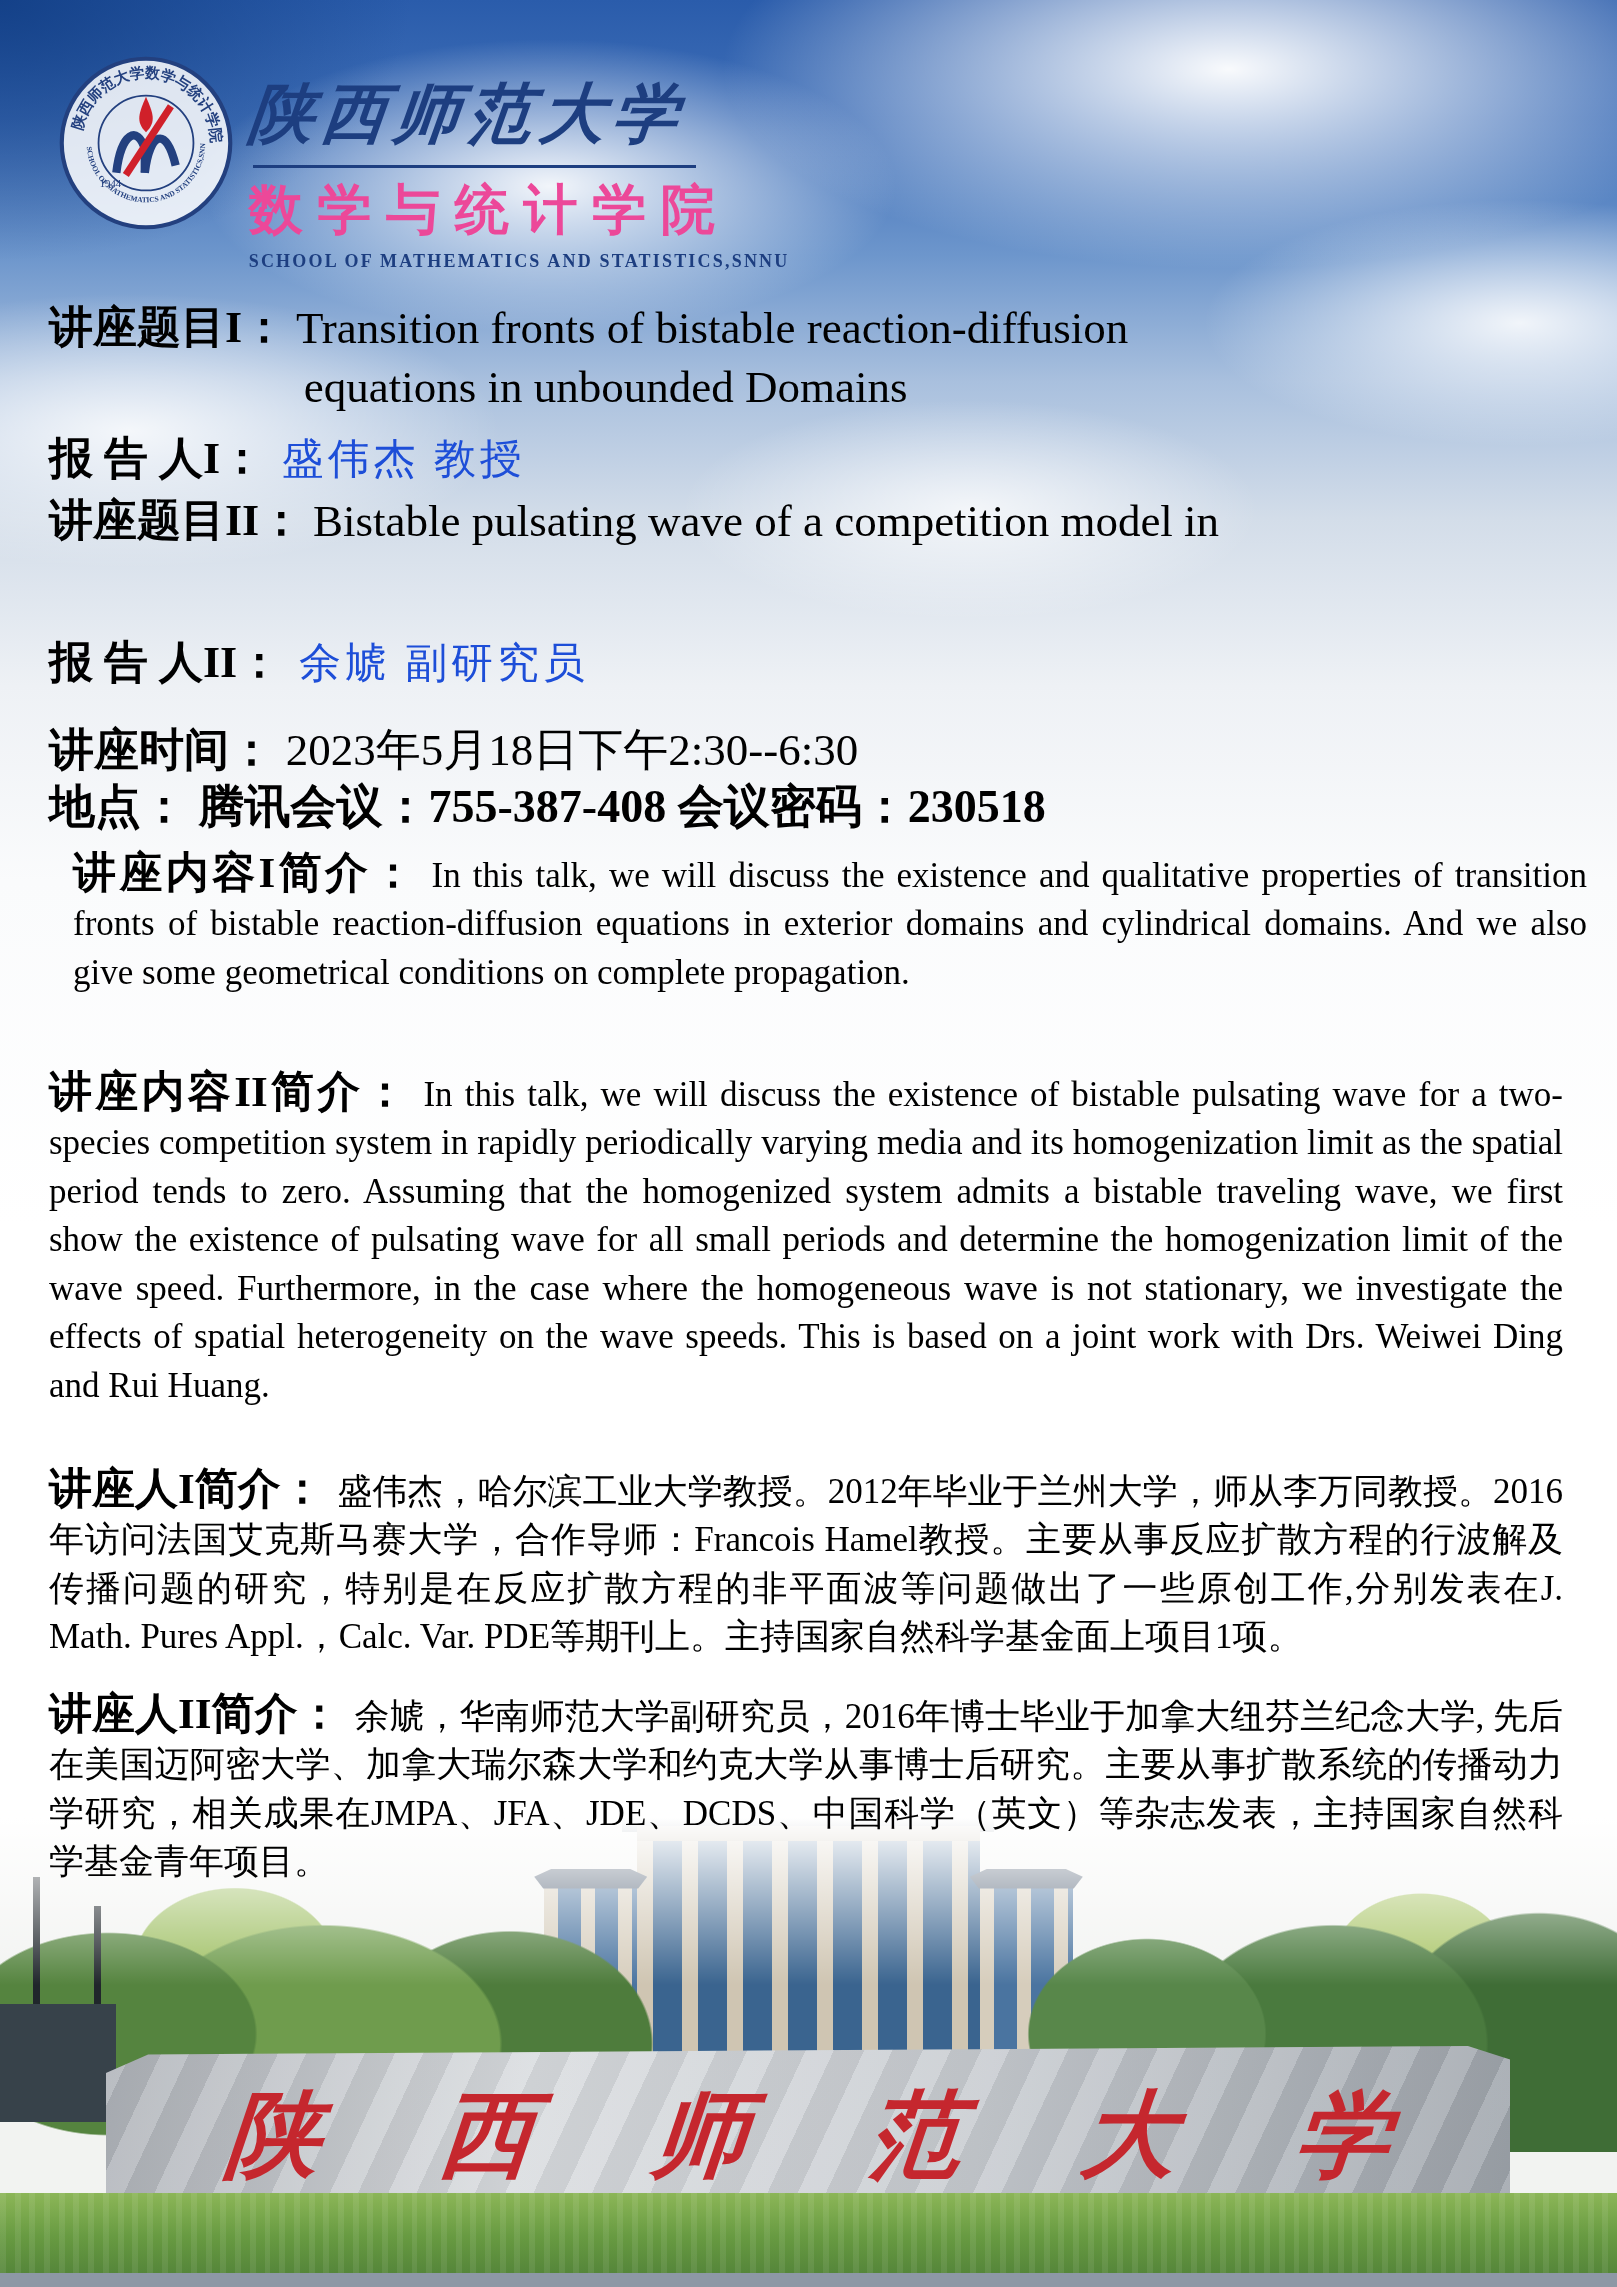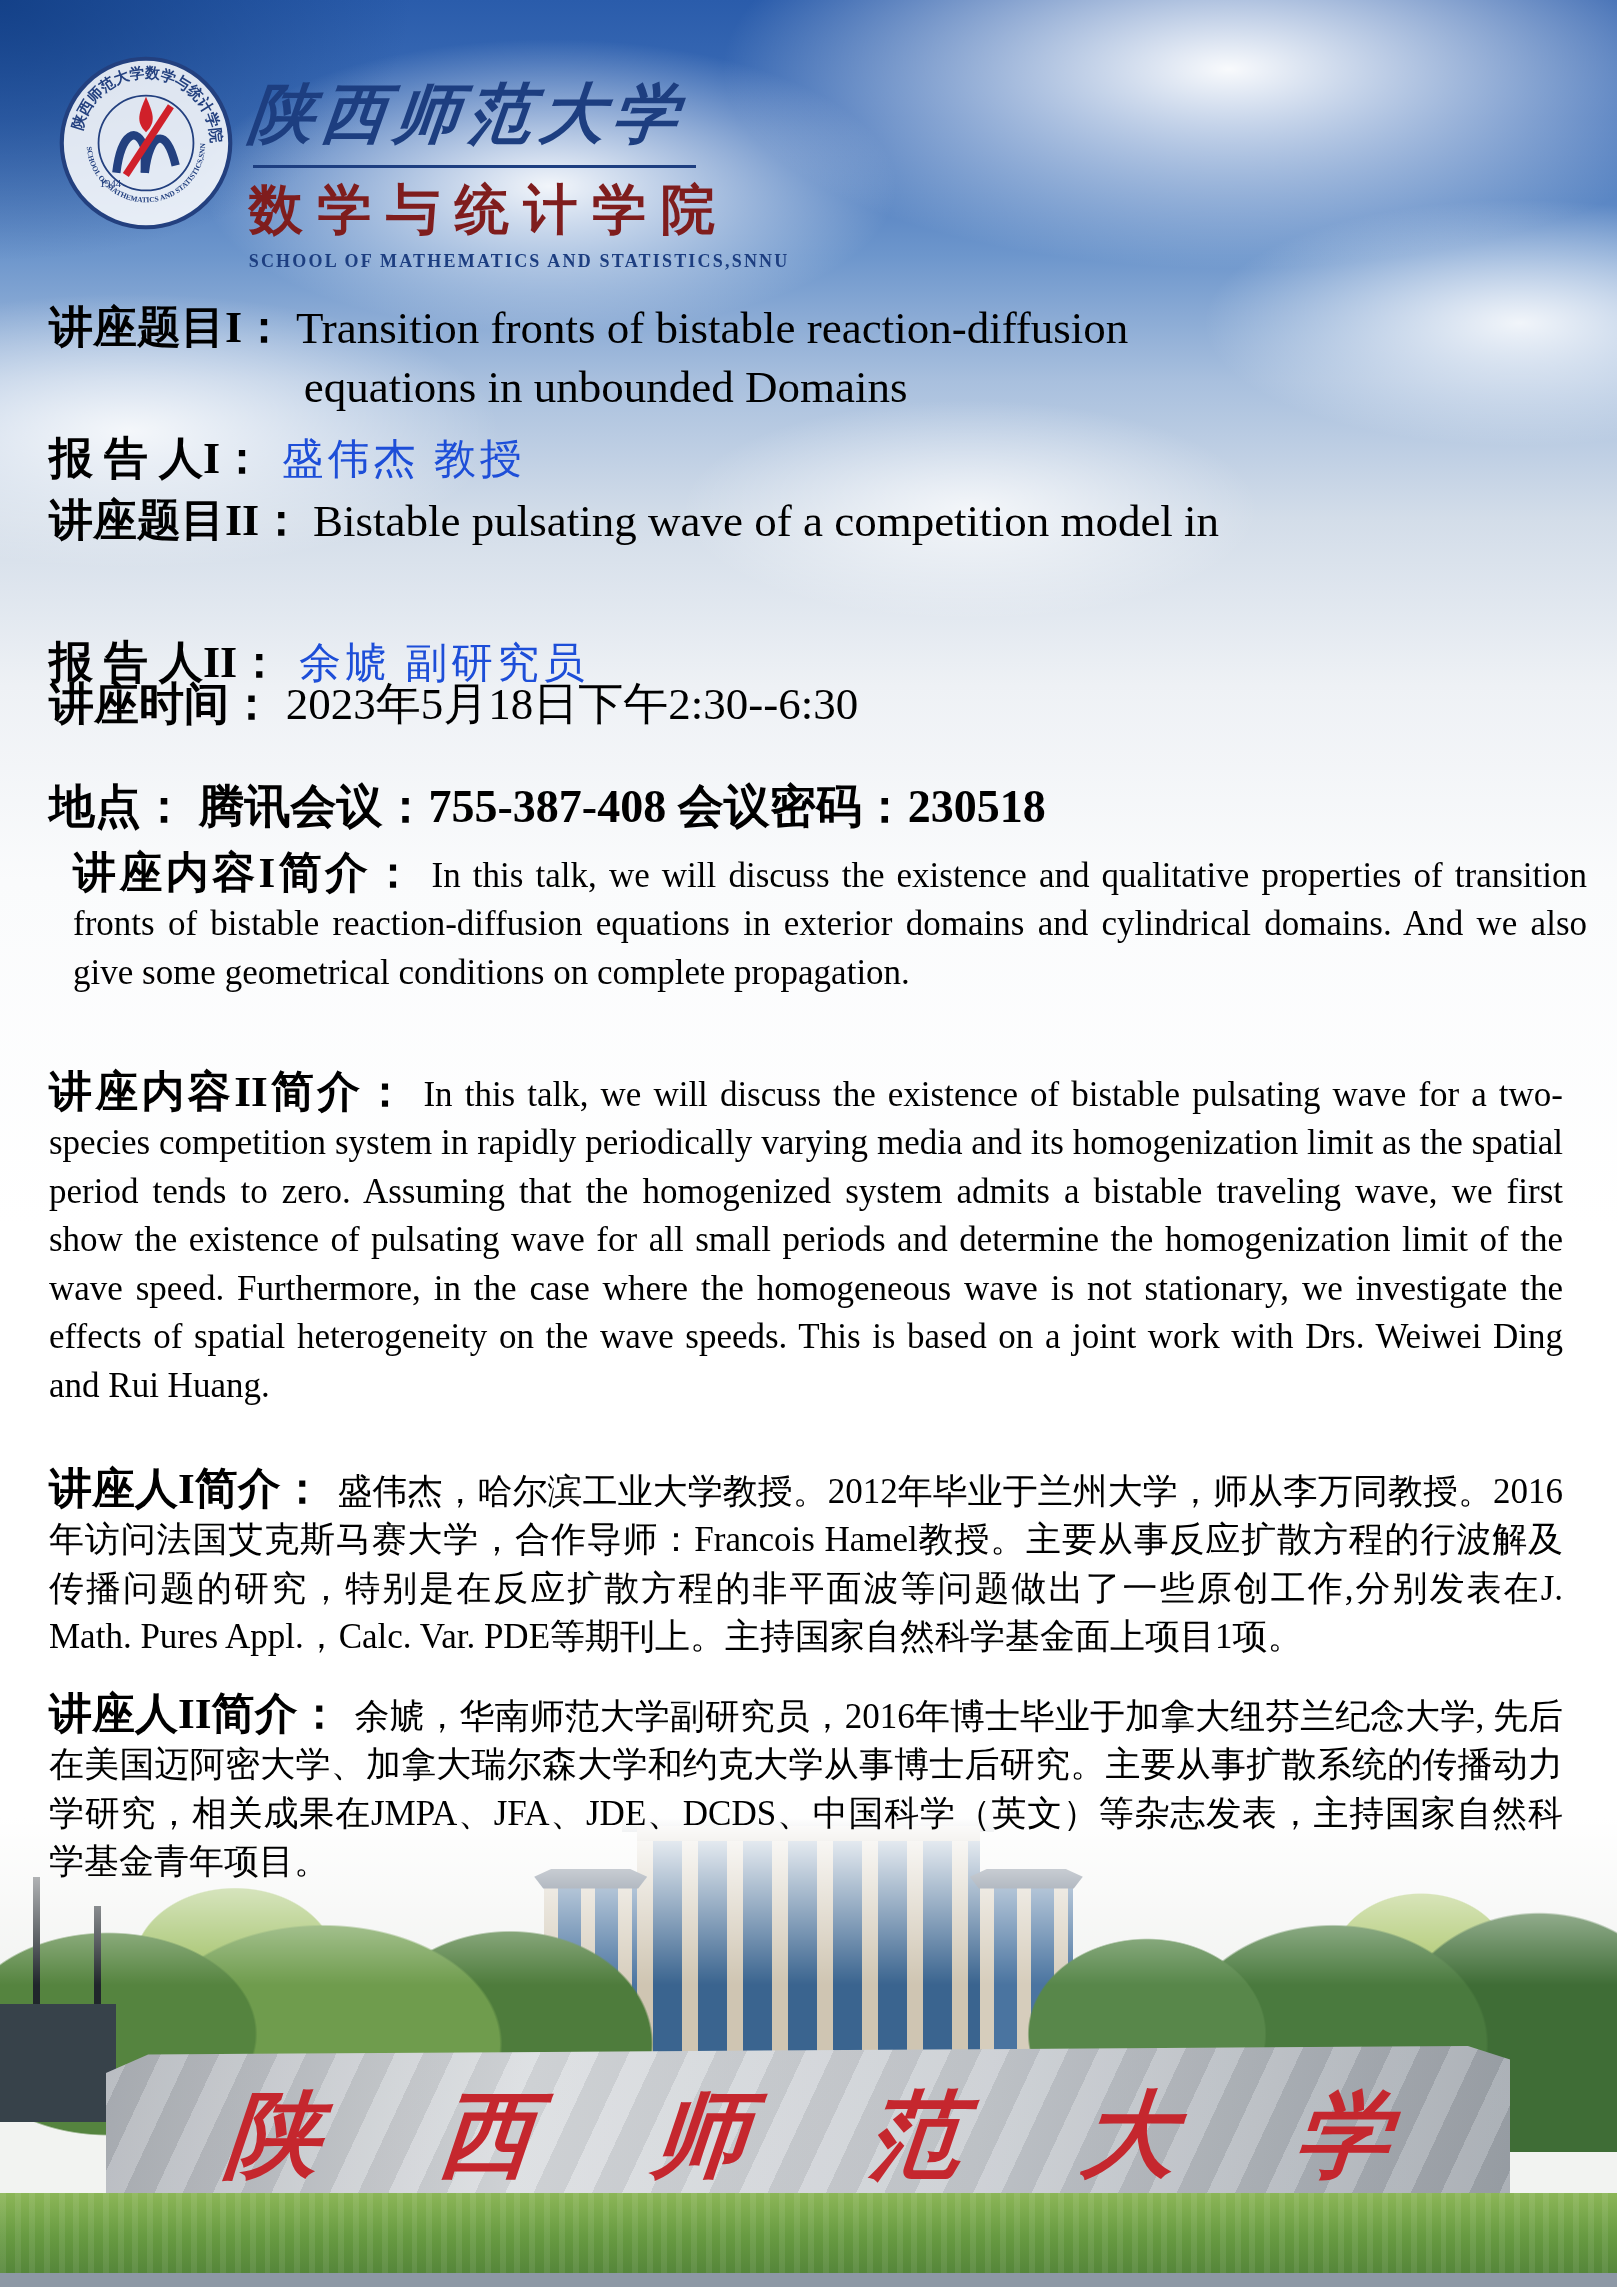--- a/index.html
+++ b/index.html
@@ -16,21 +16,21 @@
       radial-gradient(ellipse 588px 372px at 0% 0px,    rgba(16,60,130,.85),  rgba(16,60,130,0) 70%),
       linear-gradient(180deg,#2a5cab 0,#3f6fb8 118px,#6d96cc 255px,#a9c0de 382px,#d3dde9 519px,#eef1f5 686px,#fafbfc 882px,#ffffff 1225px);
   }
   
   .header{position:absolute;left:57px;top:54px;display:flex;align-items:flex-start;}
   .seal{width:178px;height:178px;flex:none;}
   .brand{margin-left:13.7px;margin-top:15.7px;}
   .uni-name{font-size:65px;font-weight:700;color:#1d3e80;letter-spacing:7.8px;
             transform:skewX(-6deg);font-style:italic;white-space:nowrap;}
   .brand-rule{height:2.9px;background:#1d3e80;width:443px;margin:7.8px 0 5.9px 3.9px;}
-  .school-name{font-size:54px;font-weight:700;color:#7f1d1d;letter-spacing:14.7px;white-space:nowrap;}
+  .school-name{font-size:54px;font-weight:700;color:#ec4899;letter-spacing:14.7px;white-space:nowrap;}
   .school-en{font-size:18px;font-weight:700;color:#1d3e80;letter-spacing:2.2px;margin-top:3.9px;white-space:nowrap;}
   
   .content{position:absolute;left:49px;width:1514px;top:0;}
   .row{position:absolute;left:0;width:100%;}
   .lbl{font-weight:700;font-size:44px;}
   .titlerow{display:flex;}
   .titlerow .lbl{flex:none;line-height:1.3;}
   .titletext{font-size:45px;line-height:1.3;padding-left:9.8px;}
   .titletext .l2{display:block;padding-left:7.8px;}
   .speaker{font-size:42px;color:#1d4ed8;letter-spacing:3.9px;padding-left:13.7px;}
@@ -154,21 +154,21 @@
     <span class="titletext">
       <span class="l1">Bistable pulsating wave of a competition model in</span>
     </span>
   </div>
 
   <div class="row" style="top:633px;">
     <span class="lbl">报 告 人II：</span>
     <span class="speaker">余虓 副研究员</span>
   </div>
 
-  <div class="row" style="top:674px;">
+  <div class="row" style="top:720px;">
     <span class="lbl" style="font-size:45px;">讲座时间：</span>
     <span class="timeval">2023年5月18日下午2:30--6:30</span>
   </div>
 
   <div class="row venuerow" style="top:776px;">
     <span class="lbl">地点：</span>
     <span>腾讯会议：755-387-408 会议密码：230518</span>
   </div>
 
   <div class="row para" style="top:851px;margin-left:24px;">

